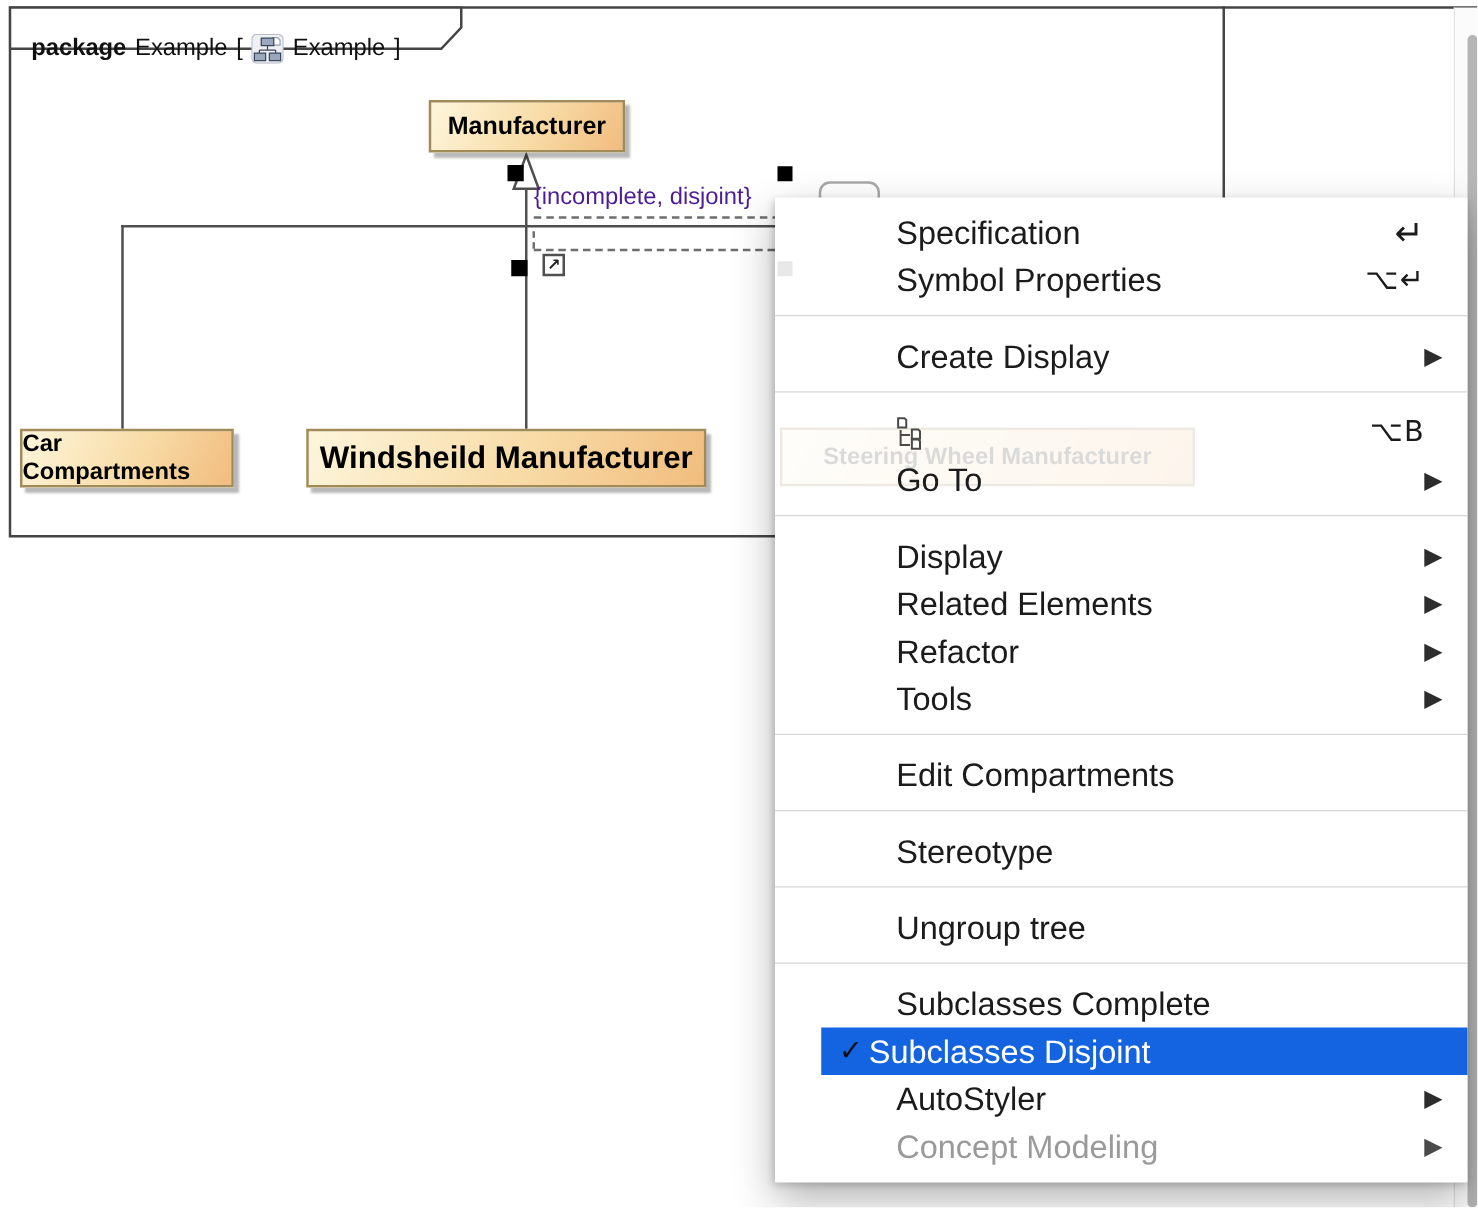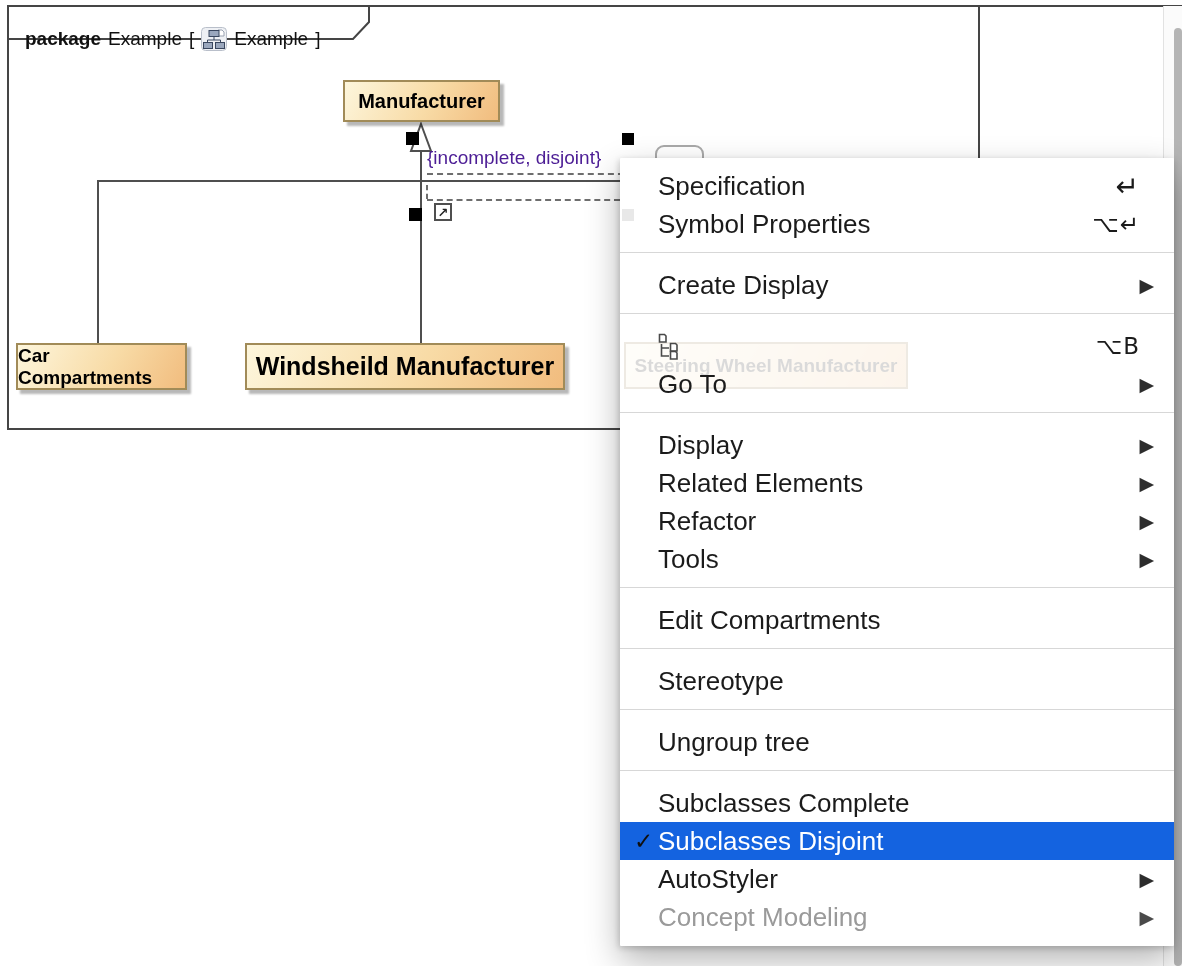--- a/index.html
+++ b/index.html
@@ -50,35 +50,35 @@
              border:2px solid #a9a9a9;border-radius:9px;background:#fff;z-index:5;}
 
   .constraint{position:absolute;left:427px;top:147px;font-size:19px;color:#4c1d95;white-space:nowrap;z-index:3;}
 
   
   .menu{position:absolute;left:620px;top:158px;width:554px;box-sizing:border-box;
         background:#ffffff;padding:9px 0 10px;z-index:10;border-radius:1px;
         box-shadow:-1px 2px 6px rgba(0,0,0,0.18),0 14px 34px rgba(0,0,0,0.30);
         font-size:26px;color:#1b1b1b;}
   .mi{position:relative;z-index:2;height:38px;display:flex;align-items:center;
-      padding:0 12px 0 38px;box-sizing:border-box;white-space:nowrap;}
+      padding:0 12px 0 60px;box-sizing:border-box;white-space:nowrap;margin-left:37px;}
   .mi .sc{margin-left:auto;font-family:"DejaVu Sans","Liberation Sans",sans-serif;
           font-size:23px;color:#1b1b1b;padding-right:22px;letter-spacing:1px;}
   .mi .sc.ret{font-size:28px;}
   .mi .arrow{margin-left:auto;font-size:19px;color:#2d2d2d;padding-right:8px;
              font-family:"DejaVu Sans",sans-serif;}
   .mi.hl{background:#1463e0;color:#fff;padding-left:14px;}
   .mi.hl .chk{width:24px;font-size:23px;color:#101010;font-family:"DejaVu Sans",sans-serif;}
   .mi.dis{color:#9a9a9a;text-align:right;}
   .mi.dis .arrow{color:#4a4a4a;}
   .tree-icon{width:25px;height:29px;margin-right:7px;flex:0 0 auto;}
   .sep{height:1px;background:#d7d7d7;margin:9px 0 13px;position:relative;z-index:2;}
 
   
-  .ghost-box{position:absolute;left:4px;top:184px;width:284px;height:47px;z-index:1;opacity:0.14;
+  .ghost-box{position:absolute;left:4px;top:184px;width:332px;height:47px;z-index:1;opacity:0.14;
              box-sizing:border-box;border:2px solid #8a7340;
              background:linear-gradient(118deg,#fdf6dc 0%,#f1bc7e 100%);
              display:flex;align-items:center;justify-content:center;
              font-weight:bold;font-size:19px;color:#000;white-space:nowrap;}
   .ghost-handle{position:absolute;left:2px;top:51px;width:12px;height:12px;background:#000;opacity:0.09;z-index:1;}
 
   
   .sb-track{position:absolute;left:1163px;top:6px;width:19px;height:960px;background:#fbfbfb;
             border-left:1px solid #e2e2e2;box-sizing:border-box;z-index:4;}
   .sb-thumb{position:absolute;left:1174px;top:28px;width:8px;height:938px;background:#b5b5b5;

